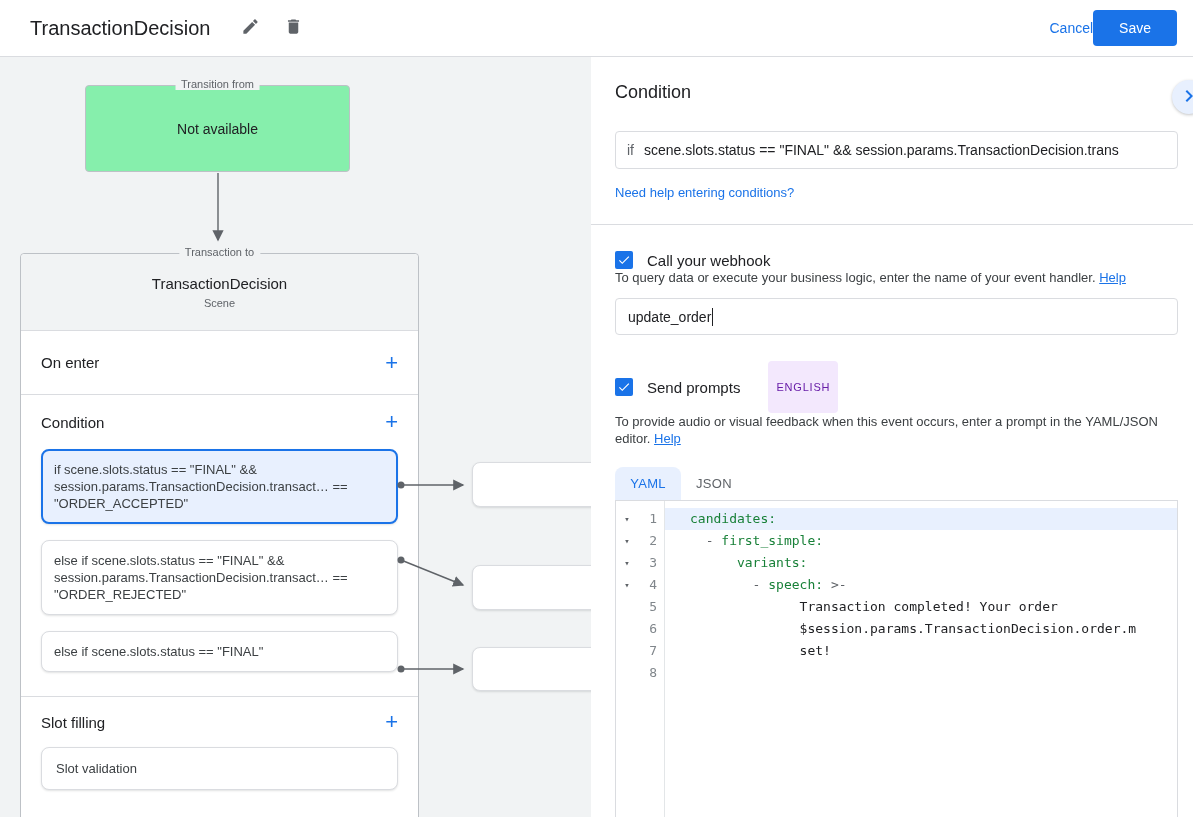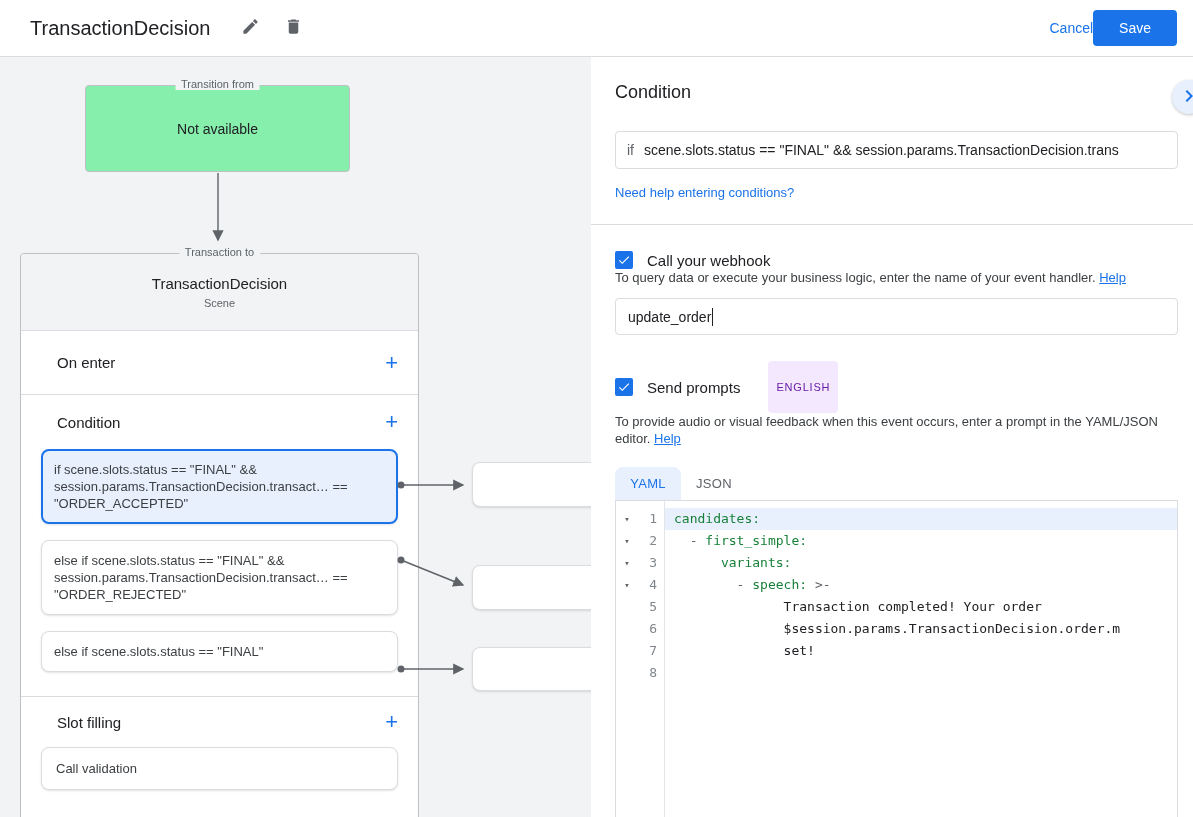--- a/index.html
+++ b/index.html
@@ -29,21 +29,21 @@
   .tf-value{font-size:14px;color:#202124}
 
   .scene-card{position:absolute;left:20px;top:196px;width:399px;height:720px;background:#fff;
               border:1px solid #bdc1c6;border-radius:4px}
   .scene-header{height:77px;background:#f1f3f4;border-bottom:1px solid #dadce0;border-radius:4px 4px 0 0;
                 display:flex;flex-direction:column;align-items:center;justify-content:center;gap:5px}
   .scene-name{font-size:15px;color:#202124}
   .scene-type{font-size:11px;color:#5f6368}
   .scene-section{border-bottom:1px solid #dadce0}
   .scene-section.last{border-bottom:none}
-  .section-head{display:flex;align-items:center;justify-content:space-between;padding:0 12px 0 36px}
+  .section-head{display:flex;align-items:center;justify-content:space-between;padding:0 12px 0 20px}
   .sec-on-enter .section-head{height:63px}
   .sec-condition .section-head{height:54px}
   .sec-slot .section-head{height:50px}
   .section-label{font-size:15px;color:#202124}
   .plus-btn{background:none;border:none;color:#1a73e8;font-size:22px;line-height:1;cursor:pointer;padding:4px 8px;font-family:inherit}
   .cond-card{margin:0 20px 16px;padding:11px 12px;background:#fff;border:1px solid #dadce0;border-radius:8px;
              font-size:13px;color:#3c4043;line-height:17px;box-shadow:0 1px 2px rgba(60,64,67,.15);cursor:pointer}
   .cond-card.selected{background:#e8f0fe;border:2px solid #1a73e8;padding:10px 11px}
   .card-list{padding-bottom:8px}
   .slot-card{margin:0 20px 20px;height:43px;display:flex;align-items:center;padding:0 14px;background:#fff;
@@ -85,21 +85,21 @@
   .tab.active{color:#1a73e8;background:#e8f0fe}
 
   
   .editor-wrap{position:relative;flex:1 1 auto;min-height:0;margin:0 15px 0 24px;background:#fff;
                border:1px solid #dadce0;border-bottom:none;padding-top:7px;overflow:hidden}
   .gutter-line{position:absolute;top:0;bottom:0;left:48px;width:1px;background:#e3e6e8}
   .ed-row{display:flex;height:22px;font-family:"DejaVu Sans Mono","Liberation Mono",monospace;
           font-size:13px;line-height:22px}
   .ed-fold{width:22px;flex:none;text-align:center;color:#5f6368;font-size:9px;cursor:pointer}
   .ed-num{width:26px;flex:none;text-align:right;padding-right:7px;color:#80868b}
-  .ed-code{flex:1;white-space:pre;padding-left:10px;color:#202124;cursor:text}
+  .ed-code{flex:1;white-space:pre;padding-left:26px;color:#202124;cursor:text}
   .ed-code.hl{background:#e8f0fe}
   .tok-key{color:#188038}
   .tok-punct{color:#5f6368}
   .tok-plain{color:#202124}
 </style>
 </head>
 <body>
 
 <header class="topbar">
   <div class="topbar-left">
@@ -158,21 +158,21 @@
             <div class="cond-card">else if scene.slots.status == "FINAL" &amp;&amp; session.params.TransactionDecision.transact… == "ORDER_REJECTED"</div>
             <div class="cond-card">else if scene.slots.status == "FINAL"</div>
           </div>
       </div>
 
       <div class="scene-section sec-slot last">
         <div class="section-head">
           <span class="section-label">Slot filling</span>
           <button class="plus-btn">+</button>
         </div>
-        <div class="slot-card">Call validation</div>
+        <div class="slot-card">Slot validation</div>
       </div>
     </div>
 
     <div class="target-box" style="top:405px;height:45px"></div>
     <div class="target-box" style="top:508px;height:45px"></div>
     <div class="target-box" style="top:590px;height:44px"></div>
 
     <svg class="connectors" width="591" height="760">
       <defs>
         <marker id="arr" markerWidth="10" markerHeight="10" refX="7" refY="4" orient="auto">

